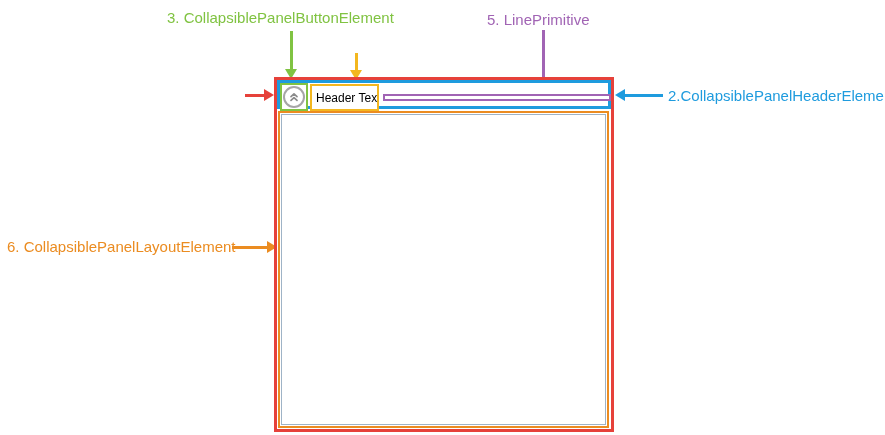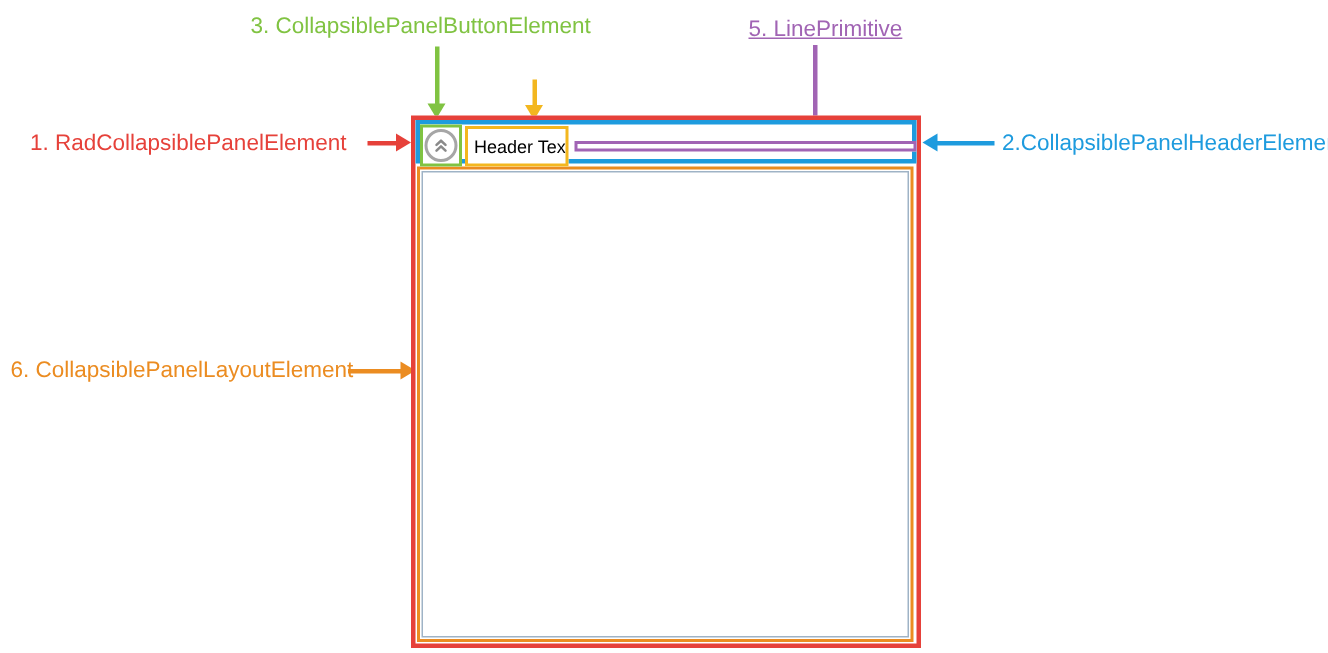--- a/index.html
+++ b/index.html
@@ -6,21 +6,21 @@
   .canvas{
     position:relative;width:885px;height:435px;background:#ffffff;overflow:hidden;
     font-family:"Liberation Sans","DejaVu Sans",sans-serif;
   }
   
   .label{position:absolute;font-size:15px;line-height:17px;white-space:nowrap;}
   #label1{left:20px;top:87px;color:var(--c-red,#E6413A);}
   #label2{left:668px;top:87px;color:var(--c-blue,#1E9BDE);}
   #label3{left:167px;top:9px;color:var(--c-green,#80C342);}
   #label4{left:304px;top:34px;color:var(--c-yellow,#F3B71F);}
-  #label5{left:499px;top:11px;color:var(--c-purple,#A164B4);text-decoration:underline;}
+  #label5{left:487px;top:11px;color:var(--c-purple,#A164B4);}
   #label6{left:7px;top:238px;color:var(--c-orange,#EB8C21);}
 
   
   .arrow{position:absolute;}
   .shaft,.head{position:absolute;}
   
   #arrow1{left:245px;top:89px;width:29px;height:12px;}
   #arrow1 .shaft{left:0;top:4.5px;width:20px;height:3px;background:var(--c-red,#E6413A);}
   #arrow1 .head{left:19px;top:0;width:0;height:0;border-top:6px solid transparent;border-bottom:6px solid transparent;border-left:10px solid var(--c-red,#E6413A);}
   
@@ -80,21 +80,20 @@
   .content{
     position:absolute;left:1px;top:1px;right:1px;bottom:1px;
     border:1px solid var(--c-content_border,#9FB3C6);background:#fff;
   }
 </style>
 </head>
 <body>
 
 <div class="canvas">
 
-  <div class="label" id="label1">1. RadCollapsiblePanelElement</div>
   <div class="label" id="label2">2.CollapsiblePanelHeaderElement</div>
   <div class="label" id="label3">3. CollapsiblePanelButtonElement</div>
   <div class="label" id="label5">5. LinePrimitive</div>
   <div class="label" id="label6">6. CollapsiblePanelLayoutElement</div>
 
   <div class="arrow" id="arrow1">
       <div class="shaft"></div>
       <div class="head"></div>
     </div>
   <div class="arrow" id="arrow2">

